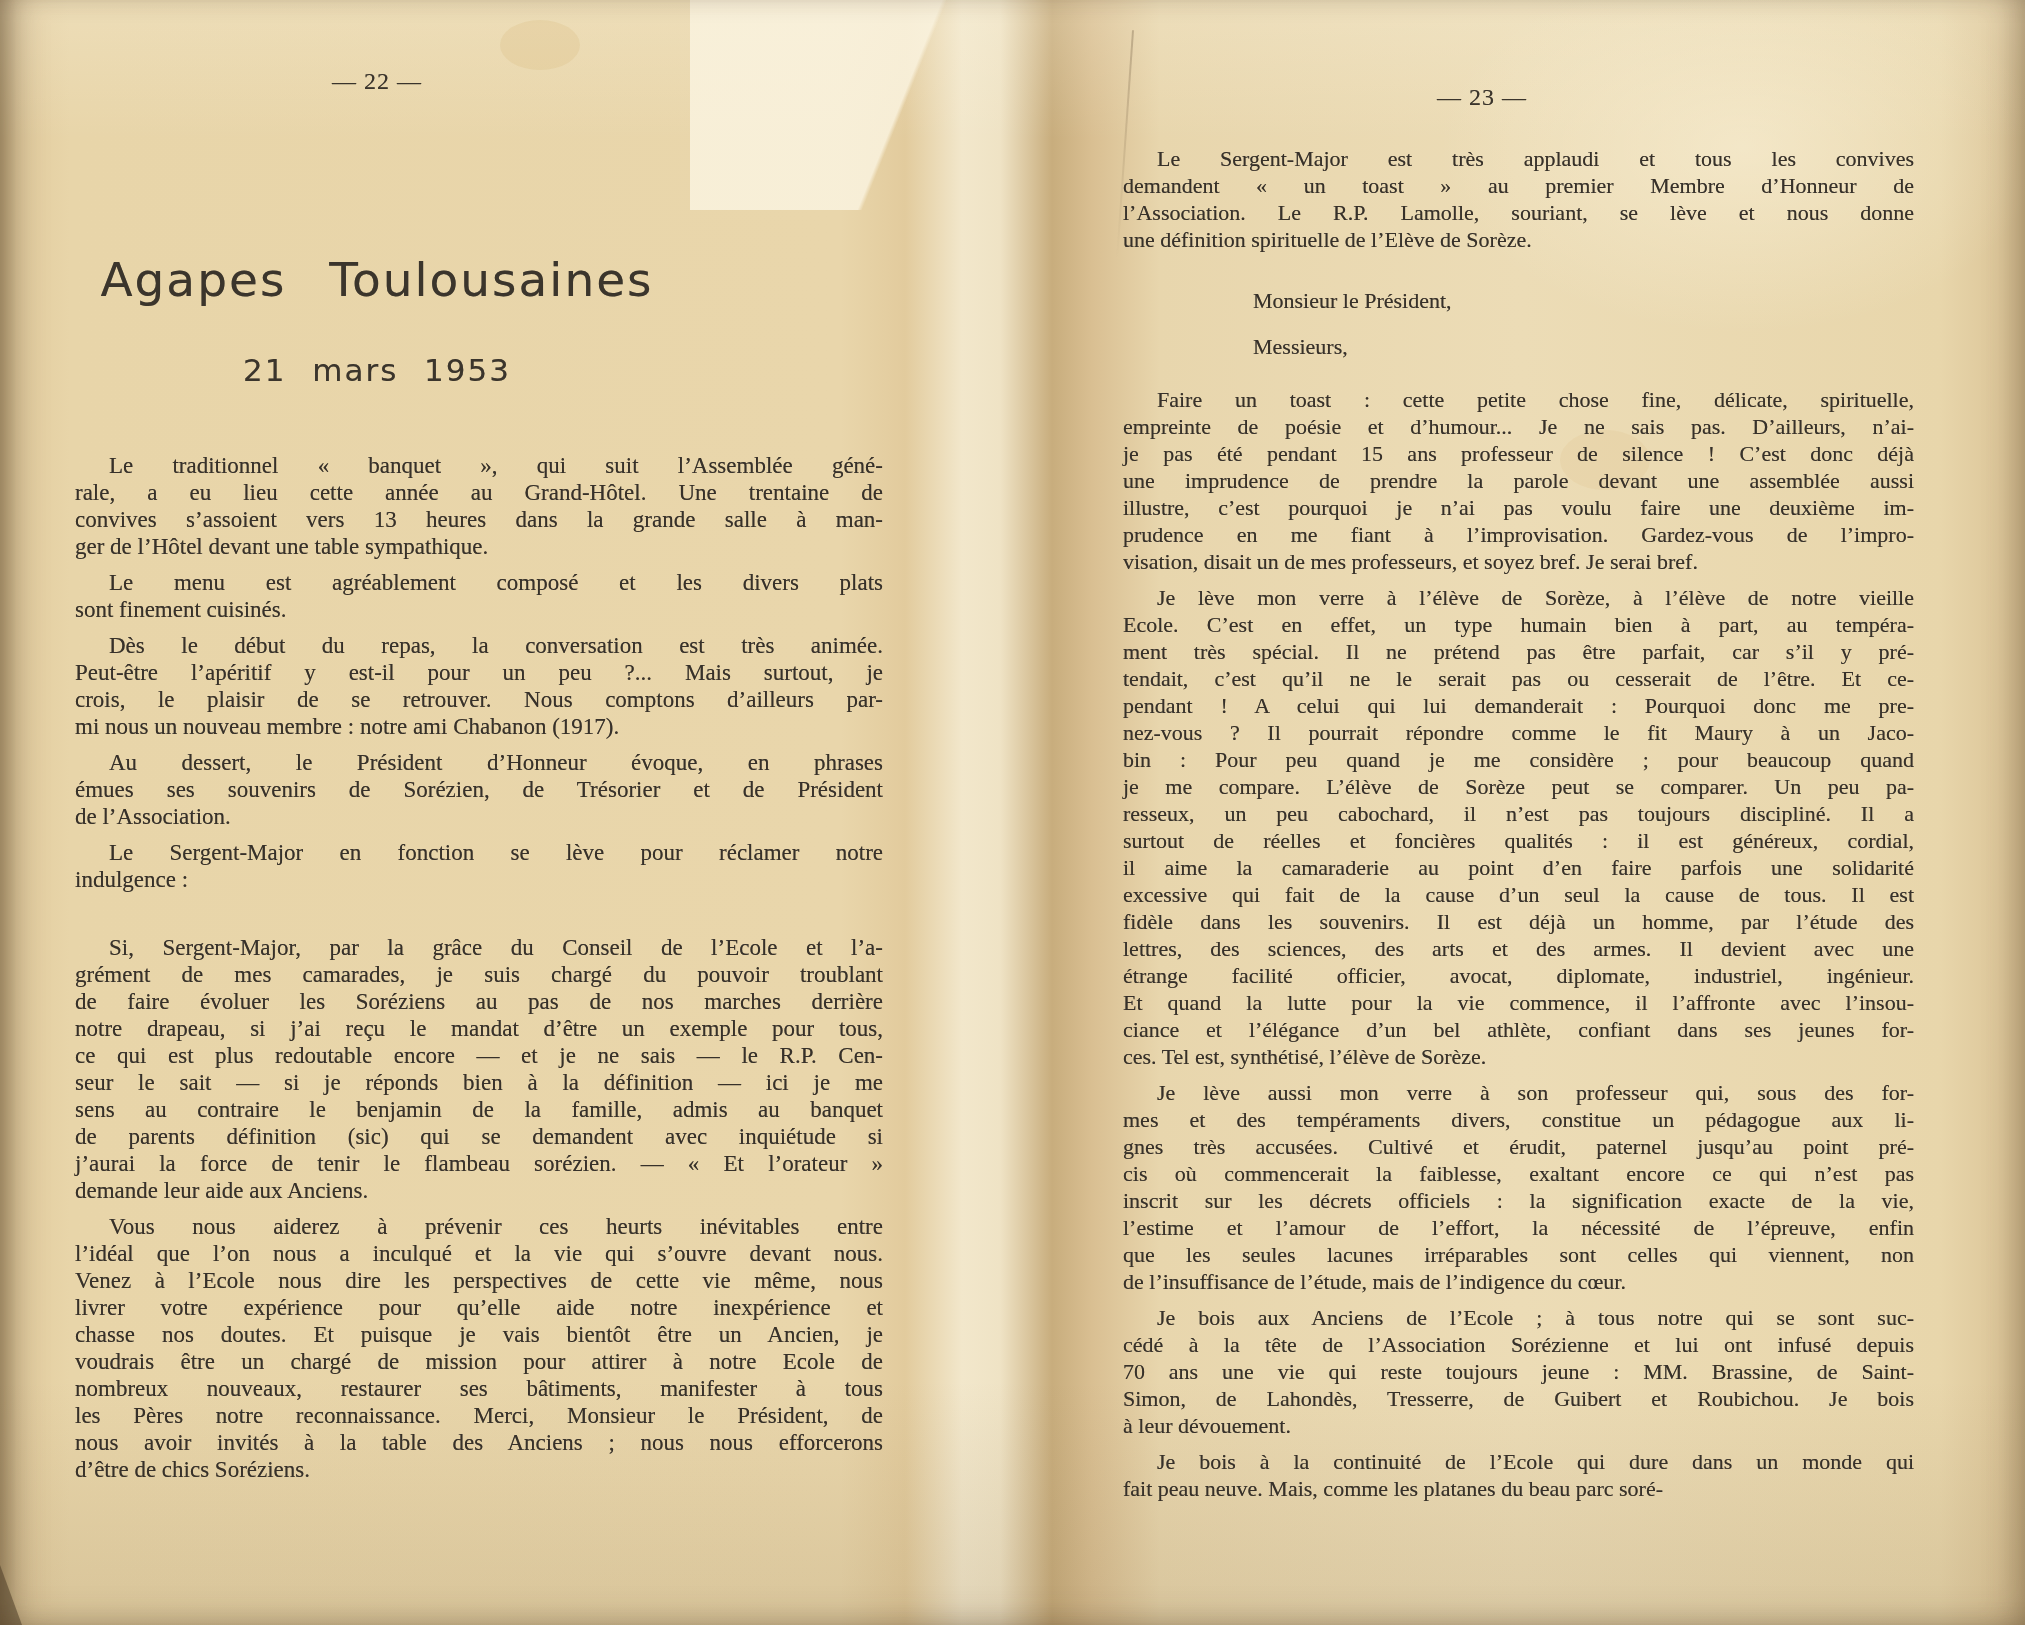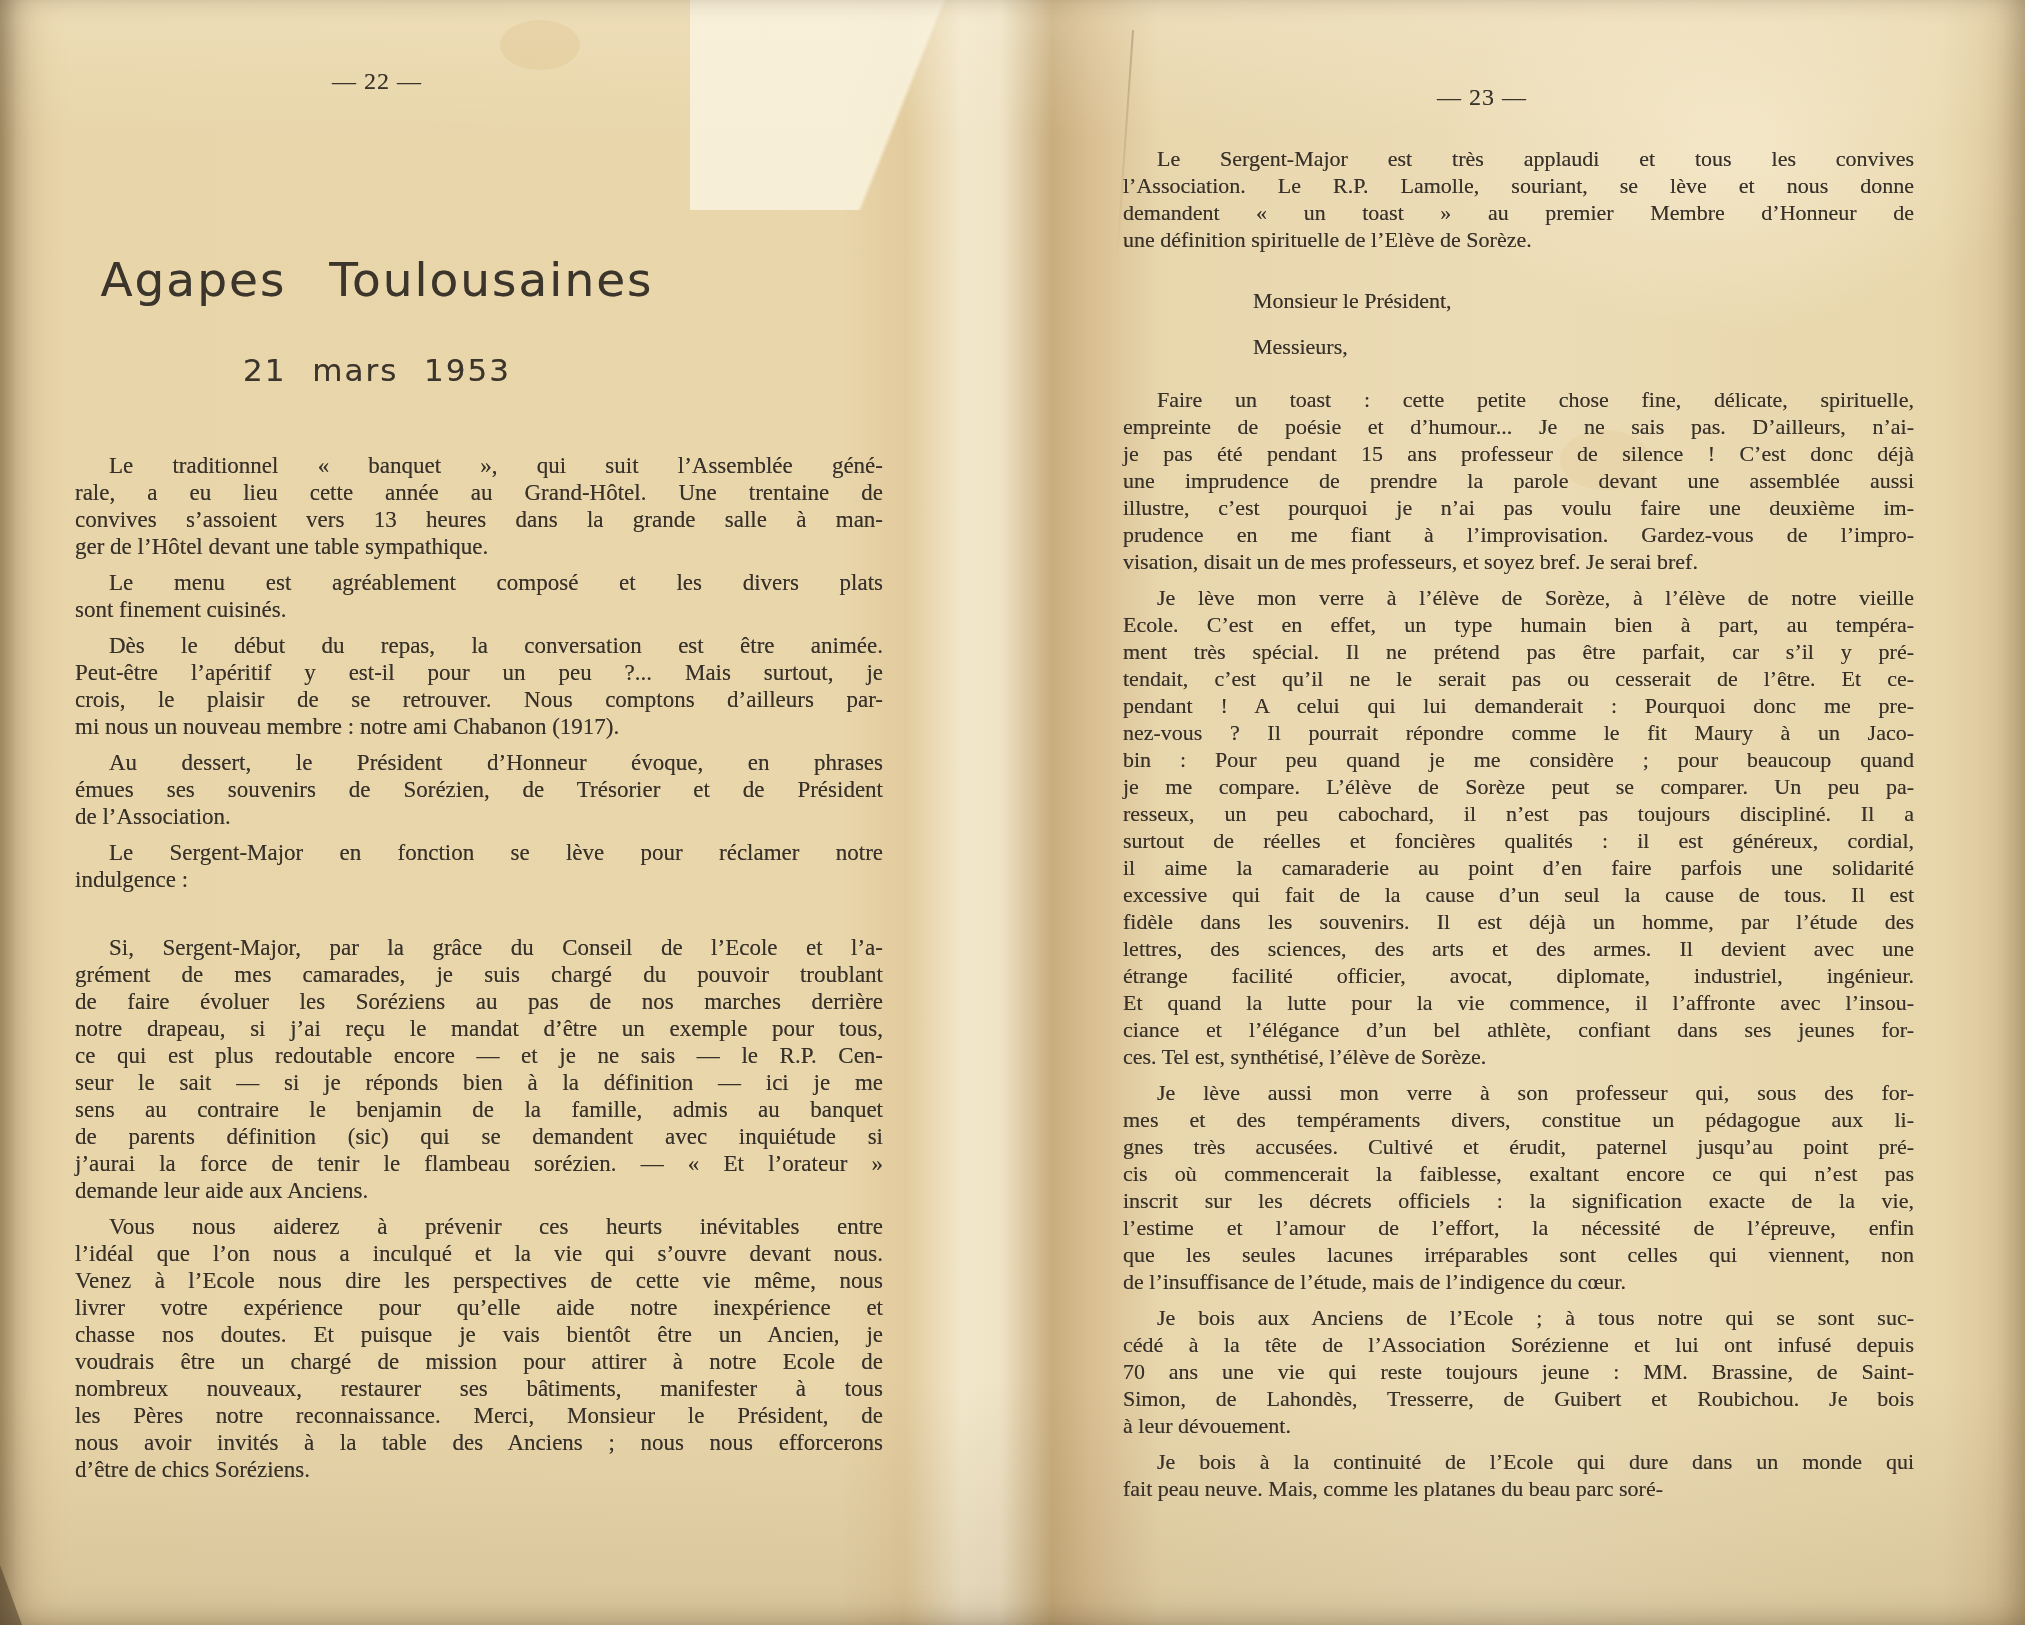--- a/index.html
+++ b/index.html
@@ -106,21 +106,21 @@
           <div class="line first">Le traditionnel « banquet », qui suit l’Assemblée géné-</div>
           <div class="line">rale, a eu lieu cette année au Grand-Hôtel. Une trentaine de</div>
           <div class="line">convives s’assoient vers 13 heures dans la grande salle à man-</div>
           <div class="line last">ger de l’Hôtel devant une table sympathique.</div>
         </div>
         <div class="para">
           <div class="line first">Le menu est agréablement composé et les divers plats</div>
           <div class="line last">sont finement cuisinés.</div>
         </div>
         <div class="para">
-          <div class="line first">Dès le début du repas, la conversation est être animée.</div>
+          <div class="line first">Dès le début du repas, la conversation est très animée.</div>
           <div class="line">Peut-être l’apéritif y est-il pour un peu ?... Mais surtout, je</div>
           <div class="line">crois, le plaisir de se retrouver. Nous comptons d’ailleurs par-</div>
           <div class="line last">mi nous un nouveau membre : notre ami Chabanon (1917).</div>
         </div>
         <div class="para">
           <div class="line first">Au dessert, le Président d’Honneur évoque, en phrases</div>
           <div class="line">émues ses souvenirs de Sorézien, de Trésorier et de Président</div>
           <div class="line last">de l’Association.</div>
         </div>
         <div class="para">
@@ -154,22 +154,22 @@
       </div>
   </div>
 
   <div class="page page-right">
     <div class="heading-block">
       <div class="page-number">— 23 —</div>
     </div>
     <div class="body">
         <div class="para">
           <div class="line first">Le Sergent-Major est très applaudi et tous les convives</div>
+          <div class="line">demandent « un toast » au premier Membre d’Honneur de</div>
           <div class="line">l’Association. Le R.P. Lamolle, souriant, se lève et nous donne</div>
-          <div class="line">demandent « un toast » au premier Membre d’Honneur de</div>
           <div class="line last">une définition spirituelle de l’Elève de Sorèze.</div>
         </div>
         <div class="para salutation-1">
           <div class="line first last">Monsieur le Président,</div>
         </div>
         <div class="para salutation-2">
           <div class="line first last">Messieurs,</div>
         </div>
         <div class="para">
           <div class="line first">Faire un toast : cette petite chose fine, délicate, spirituelle,</div>

